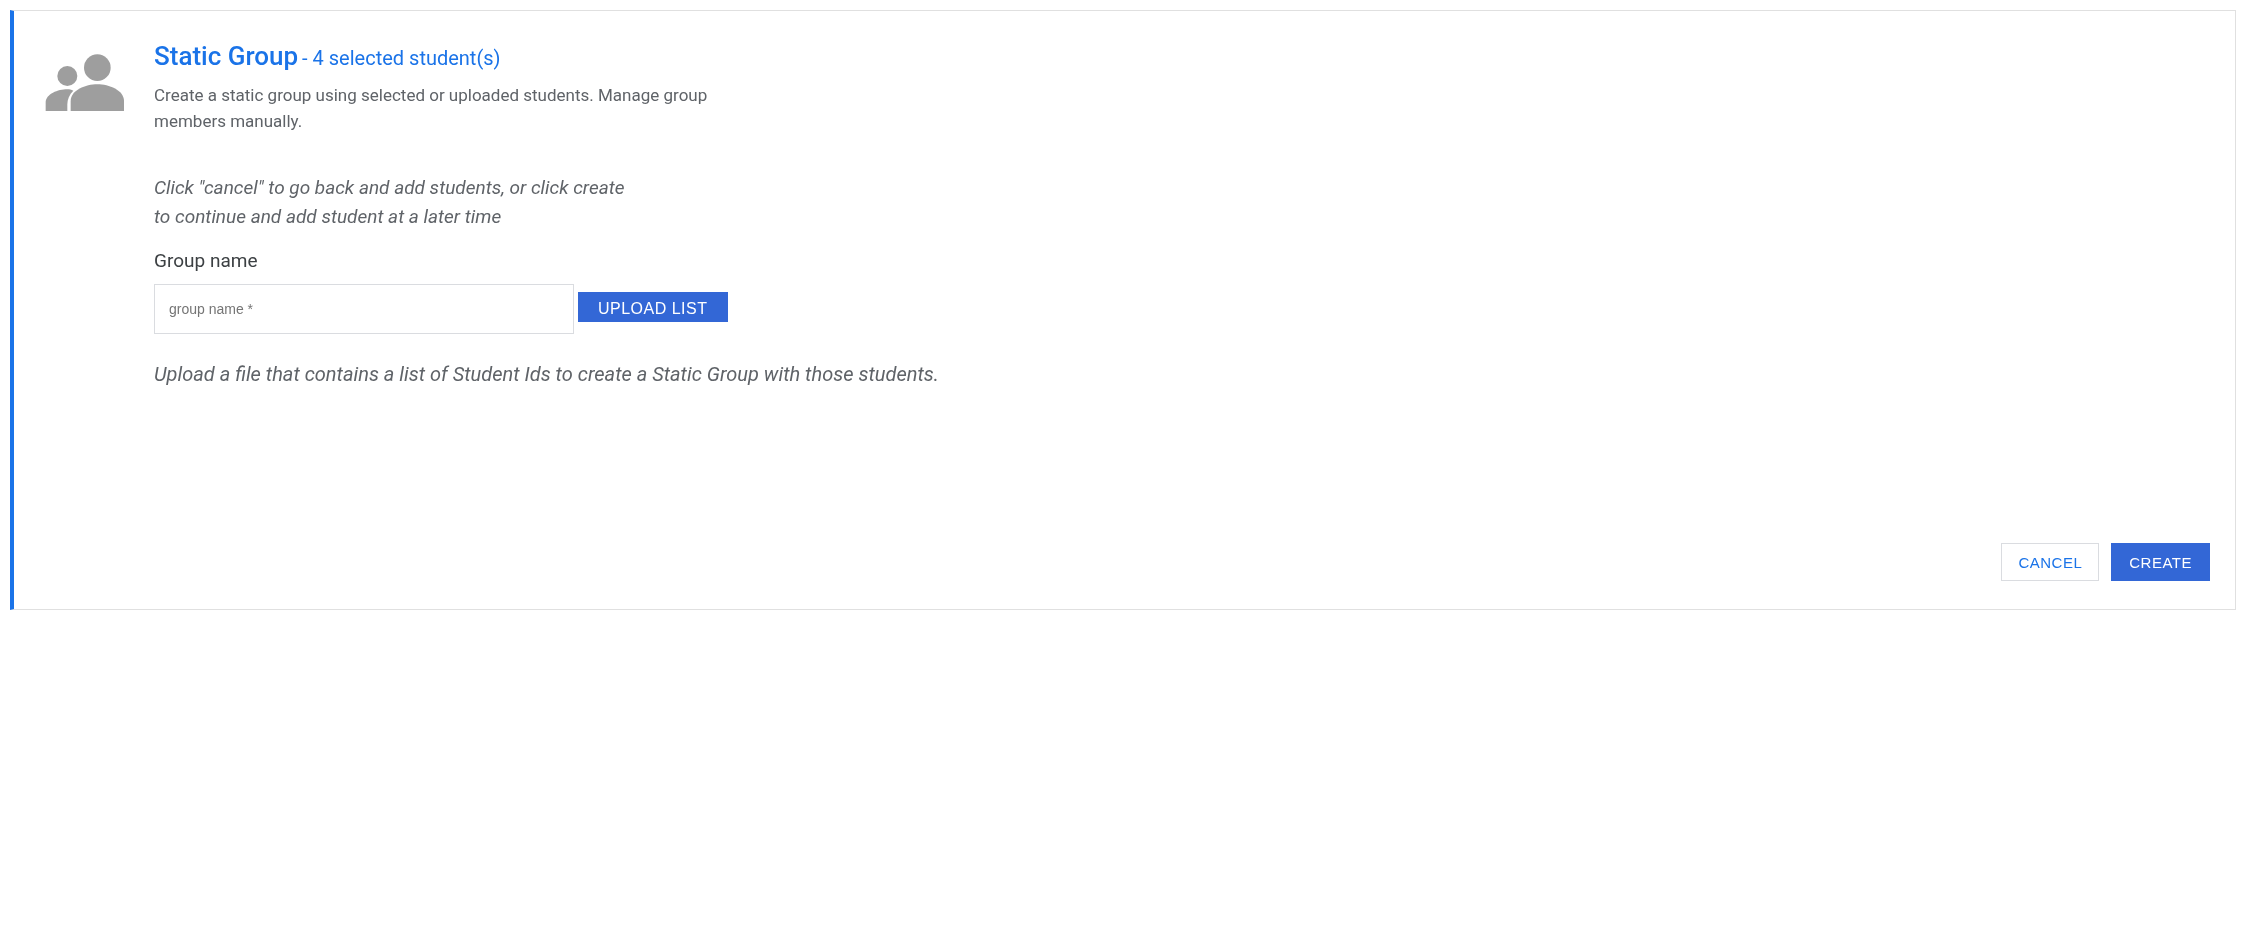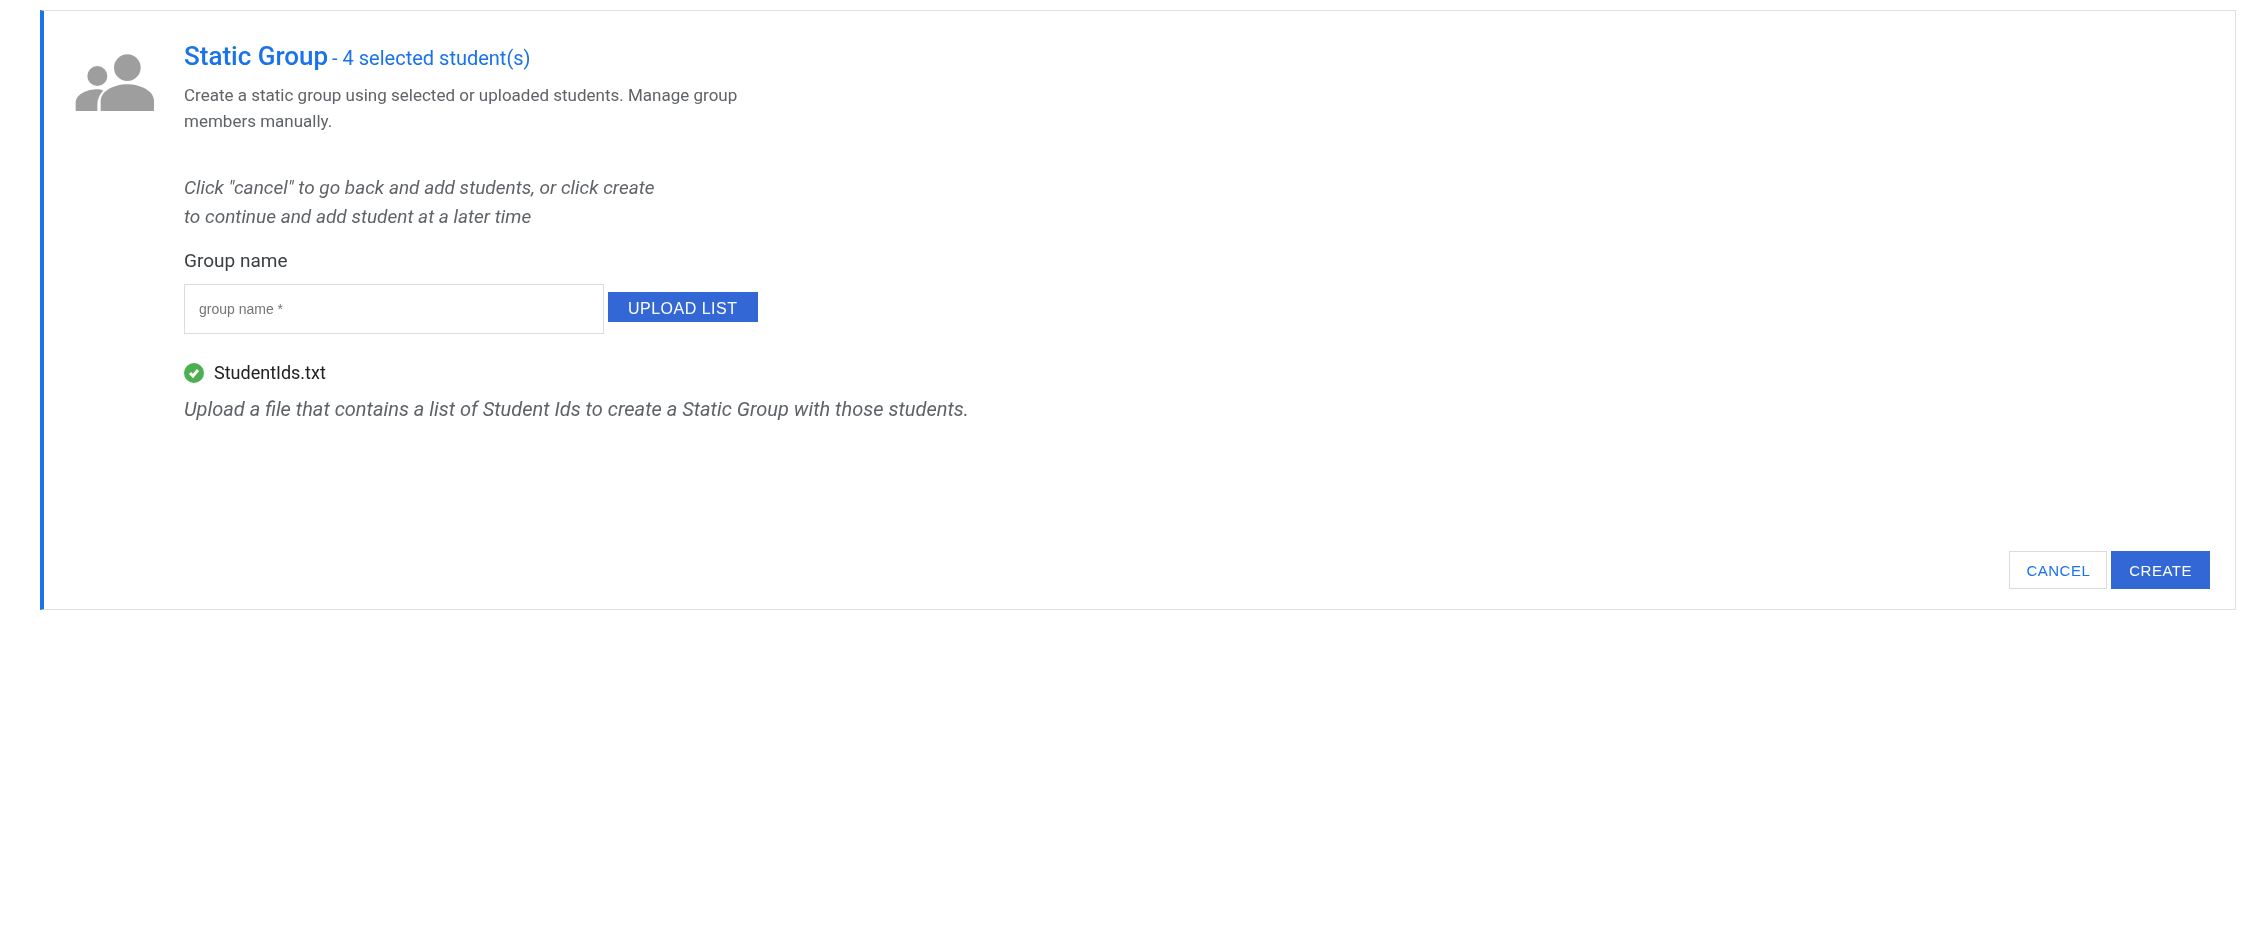--- a/index.html
+++ b/index.html
@@ -13,21 +13,20 @@
       padding: 10px;
     }
     .panel {
       border: 1px solid #e0e0e0;
       border-left: 4px solid #1a73e8;
       padding: 30px 30px 20px 30px;
       display: flex;
       gap: 30px;
       position: relative;
       min-height: 600px;
-      margin-left: 30px;
     }
     .icon-col {
       flex: 0 0 80px;
       padding-top: 10px;
     }
     .people-icon svg {
       width: 80px;
       height: 60px;
       fill: #9e9e9e;
     }
@@ -153,24 +152,24 @@
       font-size: 18px;
       color: #202124;
     }
     .upload-hint {
       font-size: 20px;
       font-style: italic;
       color: #5f6368;
     }
     .footer-buttons {
       position: absolute;
-      bottom: 20px;
+      bottom: 28px;
       right: 25px;
       display: flex;
-      gap: 4px;
+      gap: 12px;
     }
     .btn-cancel {
       background: #fff;
       color: #1a73e8;
       border: 1px solid #dadce0;
       height: 38px;
       padding: 0 16px;
       font-size: 15px;
       font-weight: 500;
       letter-spacing: 0.5px;
@@ -211,28 +210,20 @@
     <div class="description">Create a static group using selected or uploaded students. Manage group members manually.</div>
 
     <div class="hint">Click "cancel" to go back and add students, or click create to continue and add student at a later time</div>
 
     <div class="field-label">Group name</div>
     <input type="text" class="text-input" placeholder="group name *" style="">
 
 
     <button class="upload-btn">UPLOAD LIST</button>
 
-    <div class="file-row">
-      <span class="check-icon">
-        <svg viewBox="0 0 12 12">
-            <polyline points="2,6 5,9 10,3"></polyline>
-          </svg>
-      </span>
-      <span class="file-name">StudentIds.txt</span>
-    </div>
 
     <div class="upload-hint">Upload a file that contains a list of Student Ids to create a Static Group with those students.</div>
   </div>
 
   <div class="footer-buttons">
     <button class="btn-cancel">CANCEL</button>
     <button class="btn-create">CREATE</button>
   </div>
 </div>
 

